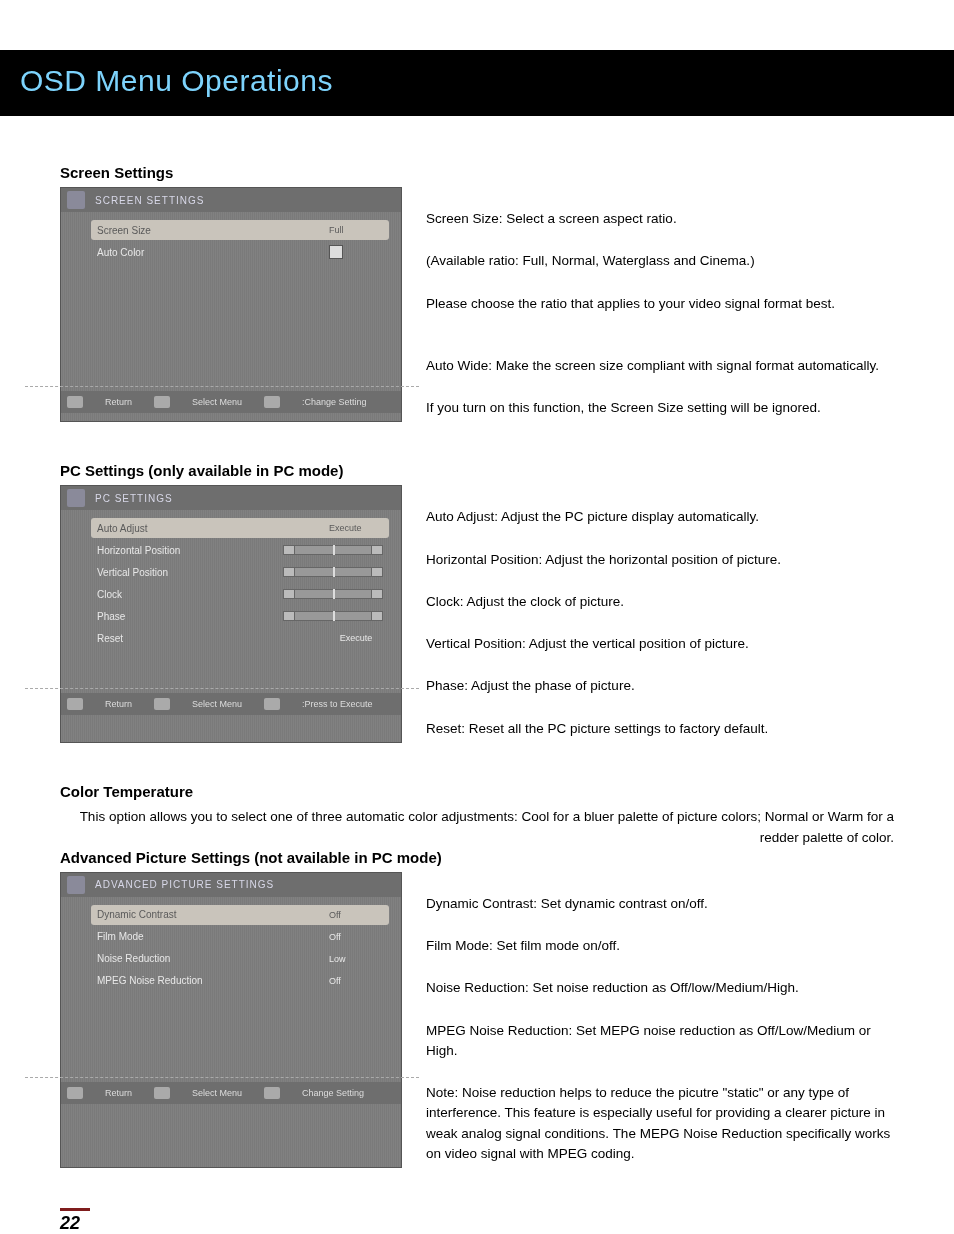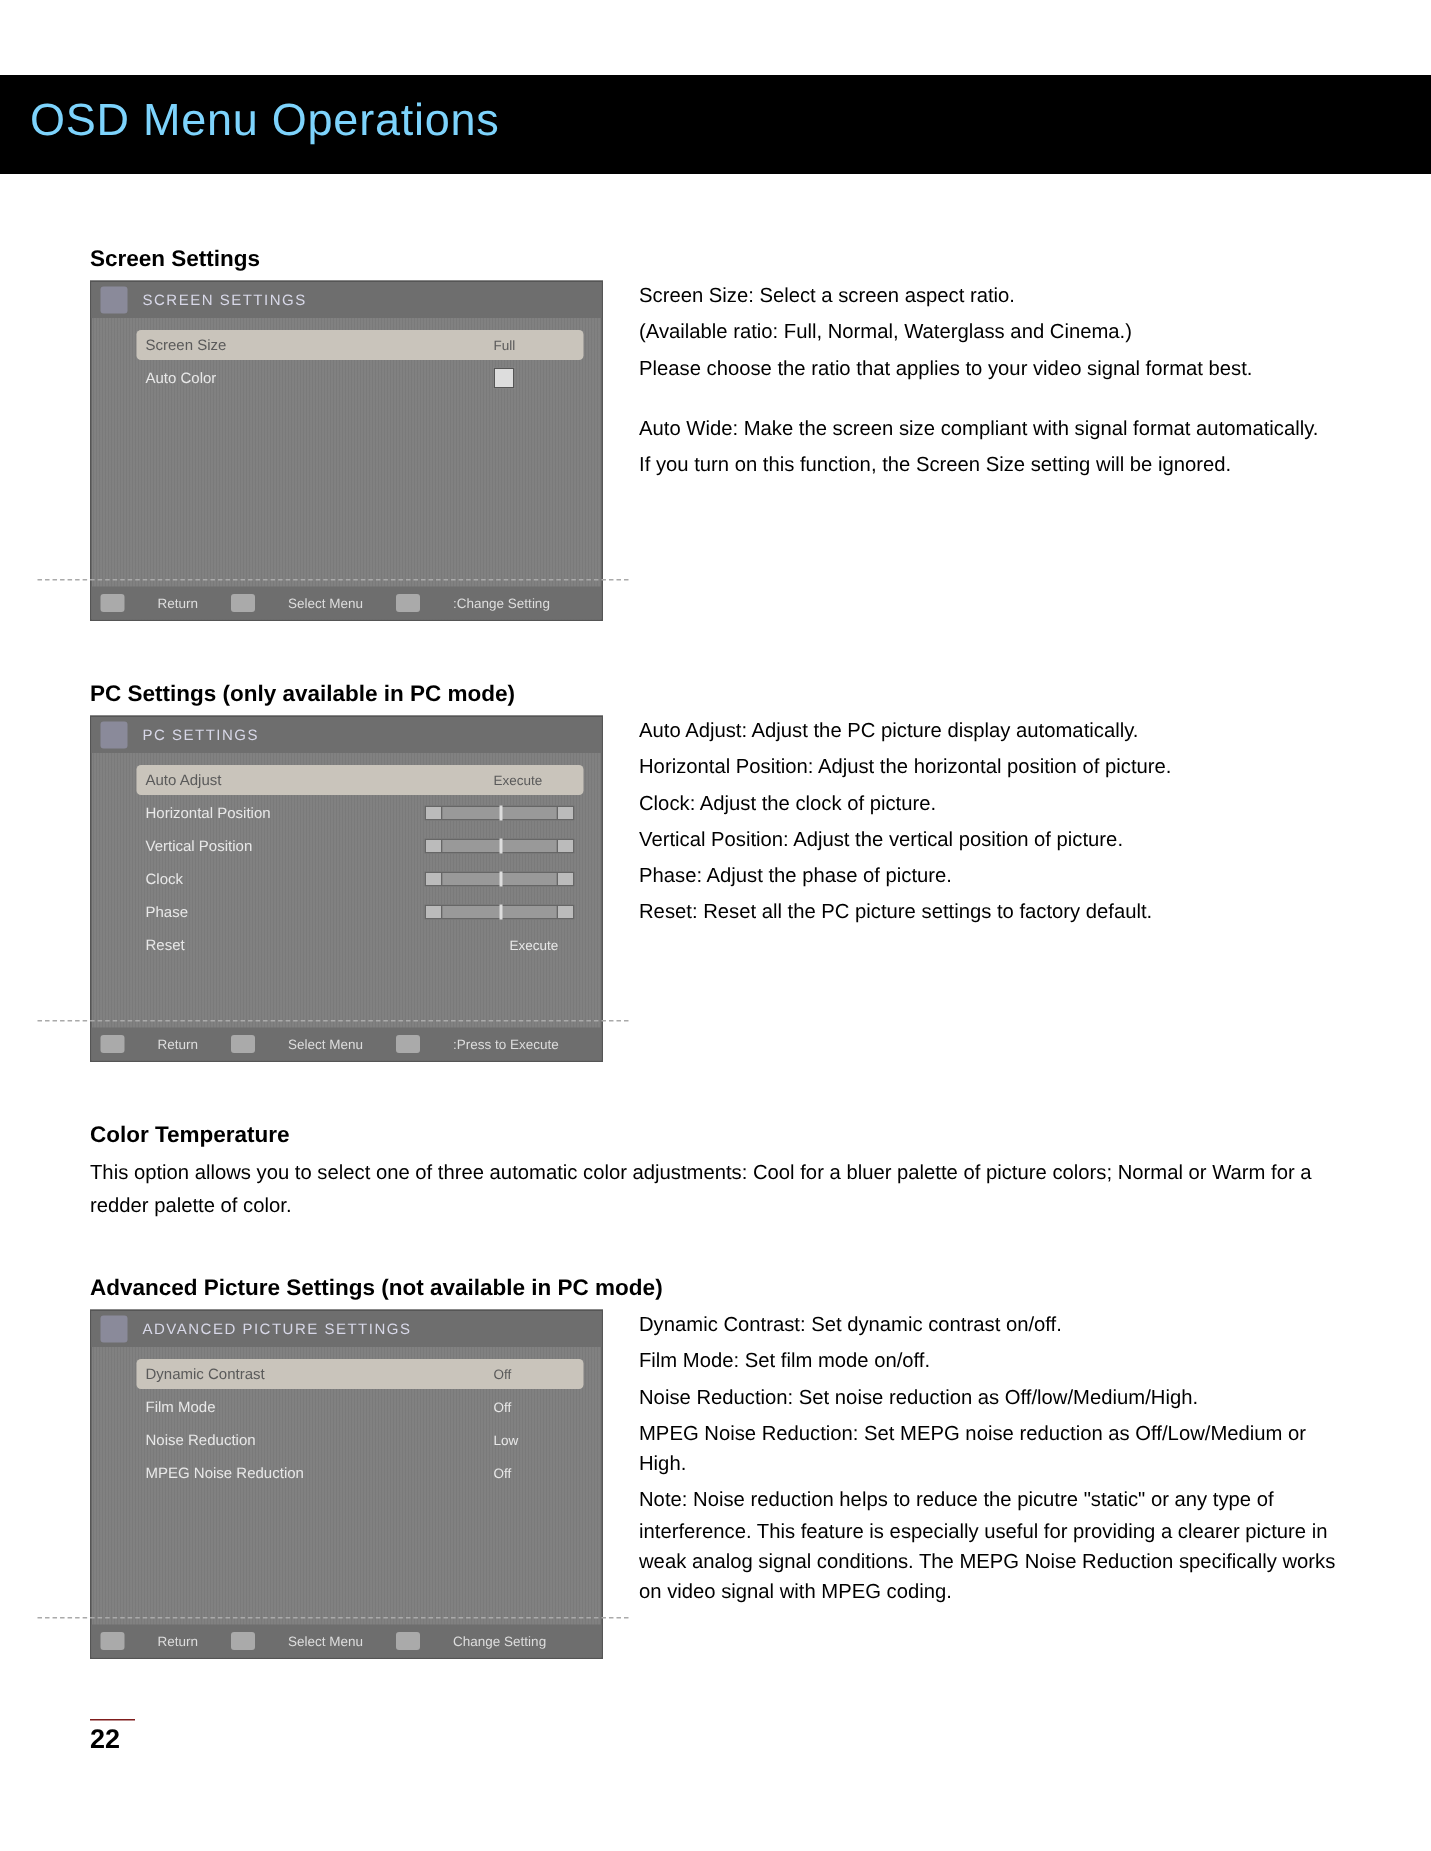--- a/index.html
+++ b/index.html
@@ -118,34 +118,35 @@
   }
   .osd-foot-icon {
     width: 16px; height: 12px;
     background: #aaa; border-radius: 2px;
   }
   .desc {
     font-size: 13.5px;
     line-height: 1.5;
     flex: 1;
   }
-  .desc p { margin-bottom: 4px; }
+  .desc p { margin-bottom: 4px; margin-top: 22px; }
   .desc .gap { height: 16px; }
   .body-text {
     font-size: 13.5px;
     line-height: 1.6;
-    margin-bottom: 36px;
+    text-align: right;
   }
   .page-num {
     font-size: 18px;
     font-weight: bold;
-    border-top: 1px solid #7f1d1d;
+    border-top: 3px solid #7f1d1d;
     width: 30px;
     padding-top: 2px;
     margin-top: 40px;
+    font-style: italic;
   }
   .stripes {
     background-image: repeating-linear-gradient(90deg, rgba(255,255,255,0.05) 0 1px, transparent 1px 2px);
   }
 </style>
 </head>
 <body>
 
 <div class="page">
 

